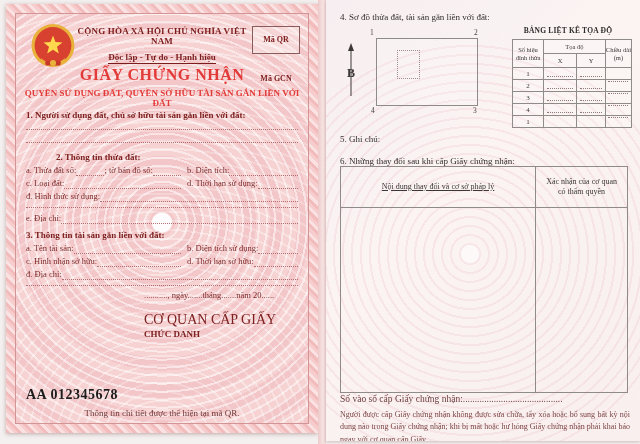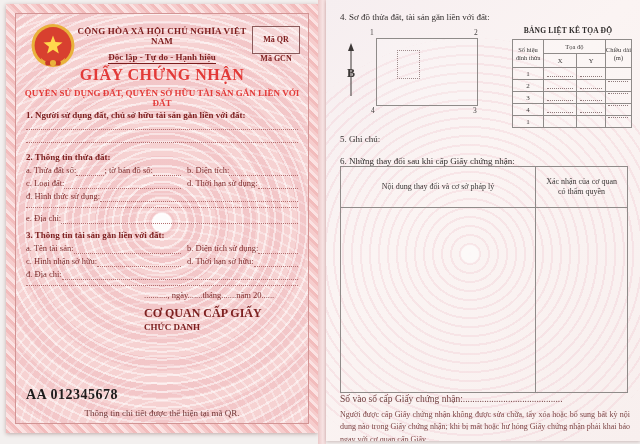--- a/index.html
+++ b/index.html
@@ -25,36 +25,36 @@
       #f6d2d2;
   }
   .emblem{position:absolute;left:14px;top:8px;width:46px;height:50px;}
   .nation{position:absolute;left:58px;top:12px;width:176px;text-align:center;color:#7c1d1d;}
   .nation .line1{font-size:9px;font-weight:bold;letter-spacing:.2px;}
   .nation .line2{font-size:9px;font-weight:bold;display:inline-block;margin-top:2px;
     padding-bottom:1px;border-bottom:1px solid #7c1d1d;}
   .qr-wrap{position:absolute;right:8px;top:12px;width:48px;text-align:center;color:#7c1d1d;}
   .qr-box{border:1px solid #8a5a5a;background:rgba(255,255,255,.25);
     height:26px;line-height:26px;font-size:8px;font-weight:bold;text-align:center;}
-  .gcn{font-size:8px;font-weight:bold;margin-top:0;}
+  .gcn{font-size:8px;font-weight:bold;margin-top:20px;}
   .doc-title{position:absolute;left:0;right:0;top:52px;text-align:center;
     color:#e23a38;font-size:16px;font-weight:bold;letter-spacing:.5px;}
   .doc-subtitle{position:absolute;left:2px;right:2px;top:74px;text-align:center;
     color:#e23a38;font-size:9px;font-weight:bold;}
   .sec-h{color:#7c2020;font-size:9px;font-weight:bold;}
   .abs{position:absolute;left:10px;right:10px;}
   .fieldrow{display:flex;align-items:flex-end;color:#7c2a2a;font-size:8.5px;line-height:11px;}
   .fieldrow .lbl{white-space:nowrap;}
   .dots{flex:1 1 auto;border-bottom:1px dotted #b47070;height:9px;min-width:8px;}
   .dotline{border-bottom:1px dotted #b47070;height:1px;}
   .half-l{display:flex;flex:0 0 57%;align-items:flex-end;}
   .half-r{display:flex;flex:1;align-items:flex-end;margin-left:6px;}
   .dateblock{position:absolute;left:128px;width:160px;top:276px;text-align:left;color:#7c2020;}
   .dateline{font-size:8.5px;color:#7c2a2a;}
-  .issuer{font-size:12px;font-weight:bold;margin-top:6px;}
+  .issuer{font-size:14px;font-weight:normal;margin-top:12px;}
   .issuer2{font-size:9px;font-weight:bold;margin-top:1px;}
   .serial{position:absolute;left:10px;bottom:20px;color:#1e1c1c;
     font-size:14px;font-weight:600;letter-spacing:.5px;}
   .qr-note{position:absolute;left:0;right:0;bottom:5px;text-align:center;
     color:#6e3434;font-size:9px;}
   
   .spine{position:absolute;left:318px;top:0;width:8px;height:444px;
     background:linear-gradient(90deg,#ecc9c9,#f7e3e3 60%,#efd6d6);}
   
   .page-right{
@@ -117,21 +117,21 @@
       <div class="gcn">Mã GCN</div>
     </div>
 
     <div class="doc-title">GIẤY CHỨNG NHẬN</div>
     <div class="doc-subtitle">QUYỀN SỬ DỤNG ĐẤT, QUYỀN SỞ HỮU TÀI SẢN GẮN LIỀN VỚI ĐẤT</div>
 
     <div class="abs sec-h" style="top:96px;">1. Người sử dụng đất, chủ sở hữu tài sản gắn liền với đất:</div>
     <div class="abs dotline" style="top:114px;"></div>
     <div class="abs dotline" style="top:127px;"></div>
 
-    <div class="abs sec-h" style="top:138px;">2. Thông tin thửa đất:</div>
+    <div class="abs sec-h" style="top:138px;padding-left:30px;">2. Thông tin thửa đất:</div>
     <div class="abs fieldrow" style="top:151px;">
       <div class="half-l">
         <span class="lbl">a. Thửa đất số:</span>
           <span class="dots"></span>
         <span class="lbl">; tờ bản đồ số:</span>
           <span class="dots"></span>
       </div>
       <div class="half-r">
         <span class="lbl">b. Diện tích:</span>
           <span class="dots"></span>
@@ -260,21 +260,21 @@
     </tr>
   </tbody>
     </table>
 
   <div class="r-sec" style="left:14px;top:134px;">5. Ghi chú:</div>
   <div class="r-sec" style="left:14px;top:156px;">6. Những thay đổi sau khi cấp Giấy chứng nhận:</div>
 
   <table class="changes">
     <tbody>
         <tr>
-      <td class="hd" style="width:68%;">Nội dung thay đổi và cơ sở pháp lý</td>
+      <td class="hd" style="width:68%;text-decoration:underline;">Nội dung thay đổi và cơ sở pháp lý</td>
       <td class="hd">Xác nhận của cơ quan có thẩm quyền</td>
     </tr>
     <tr>
       <td class="bd"></td>
       <td class="bd"></td>
     </tr>
   </tbody>
     </table>
 
   <div class="book">Số vào sổ cấp Giấy chứng nhận:..........................................</div>

